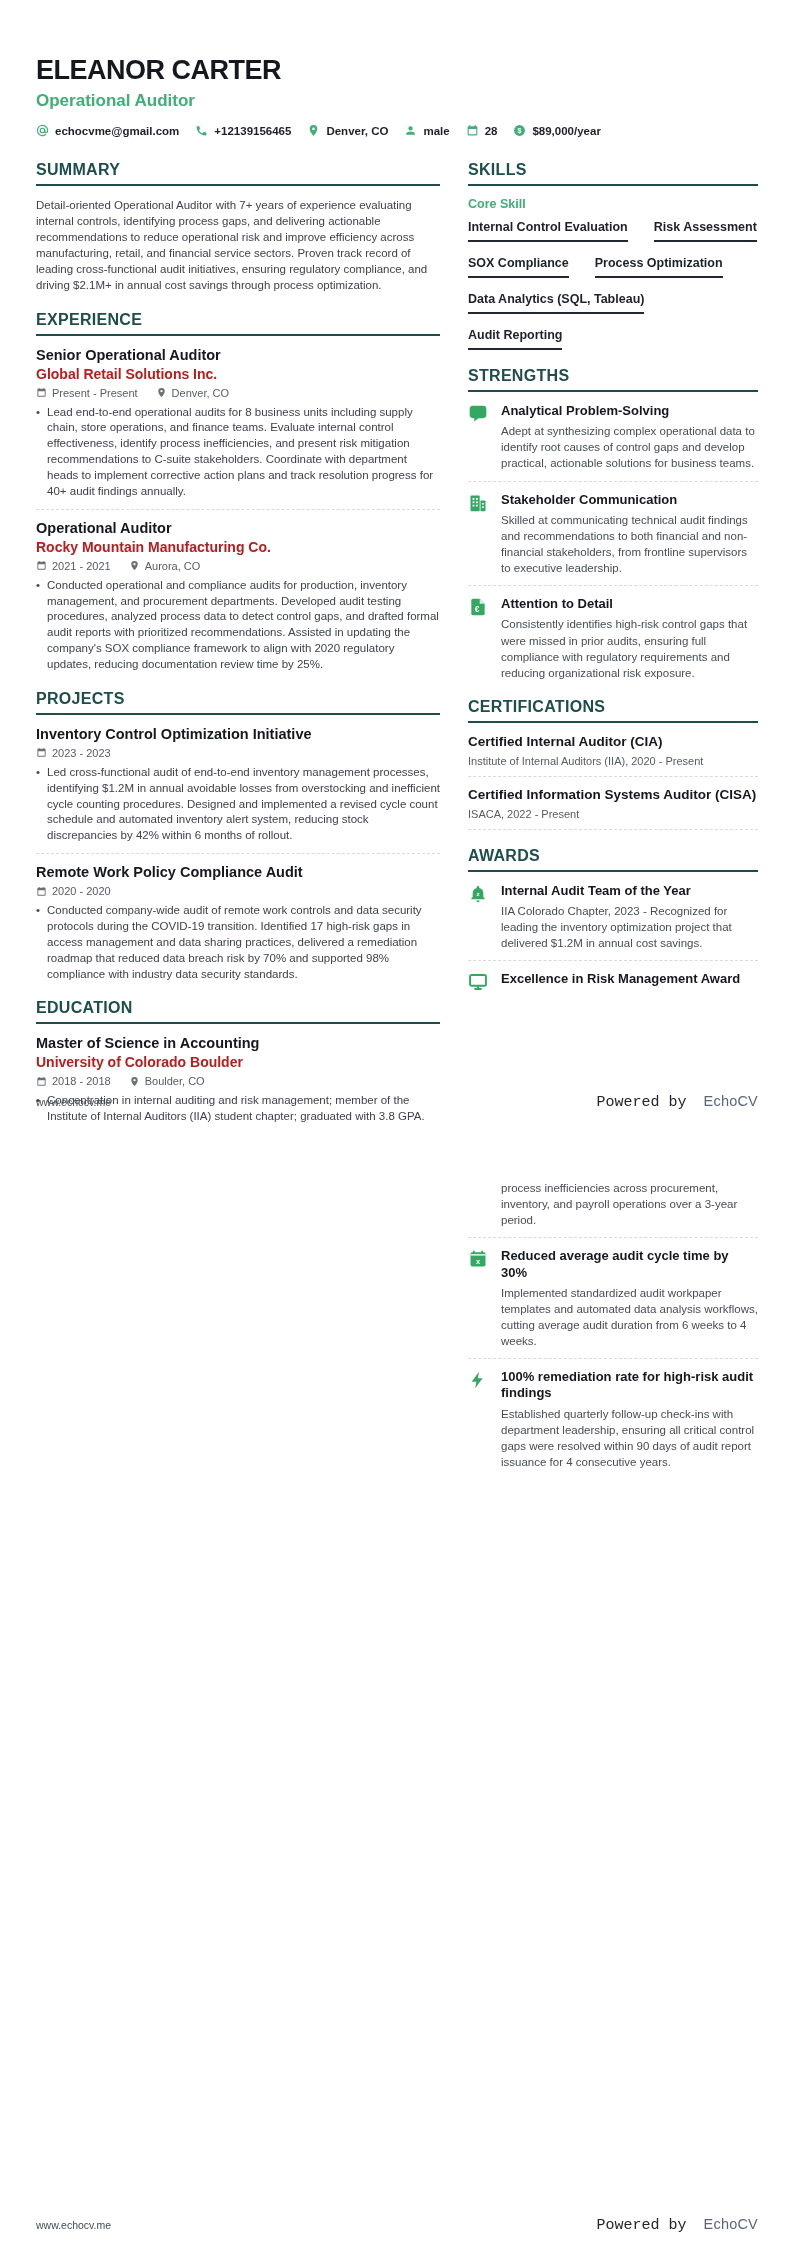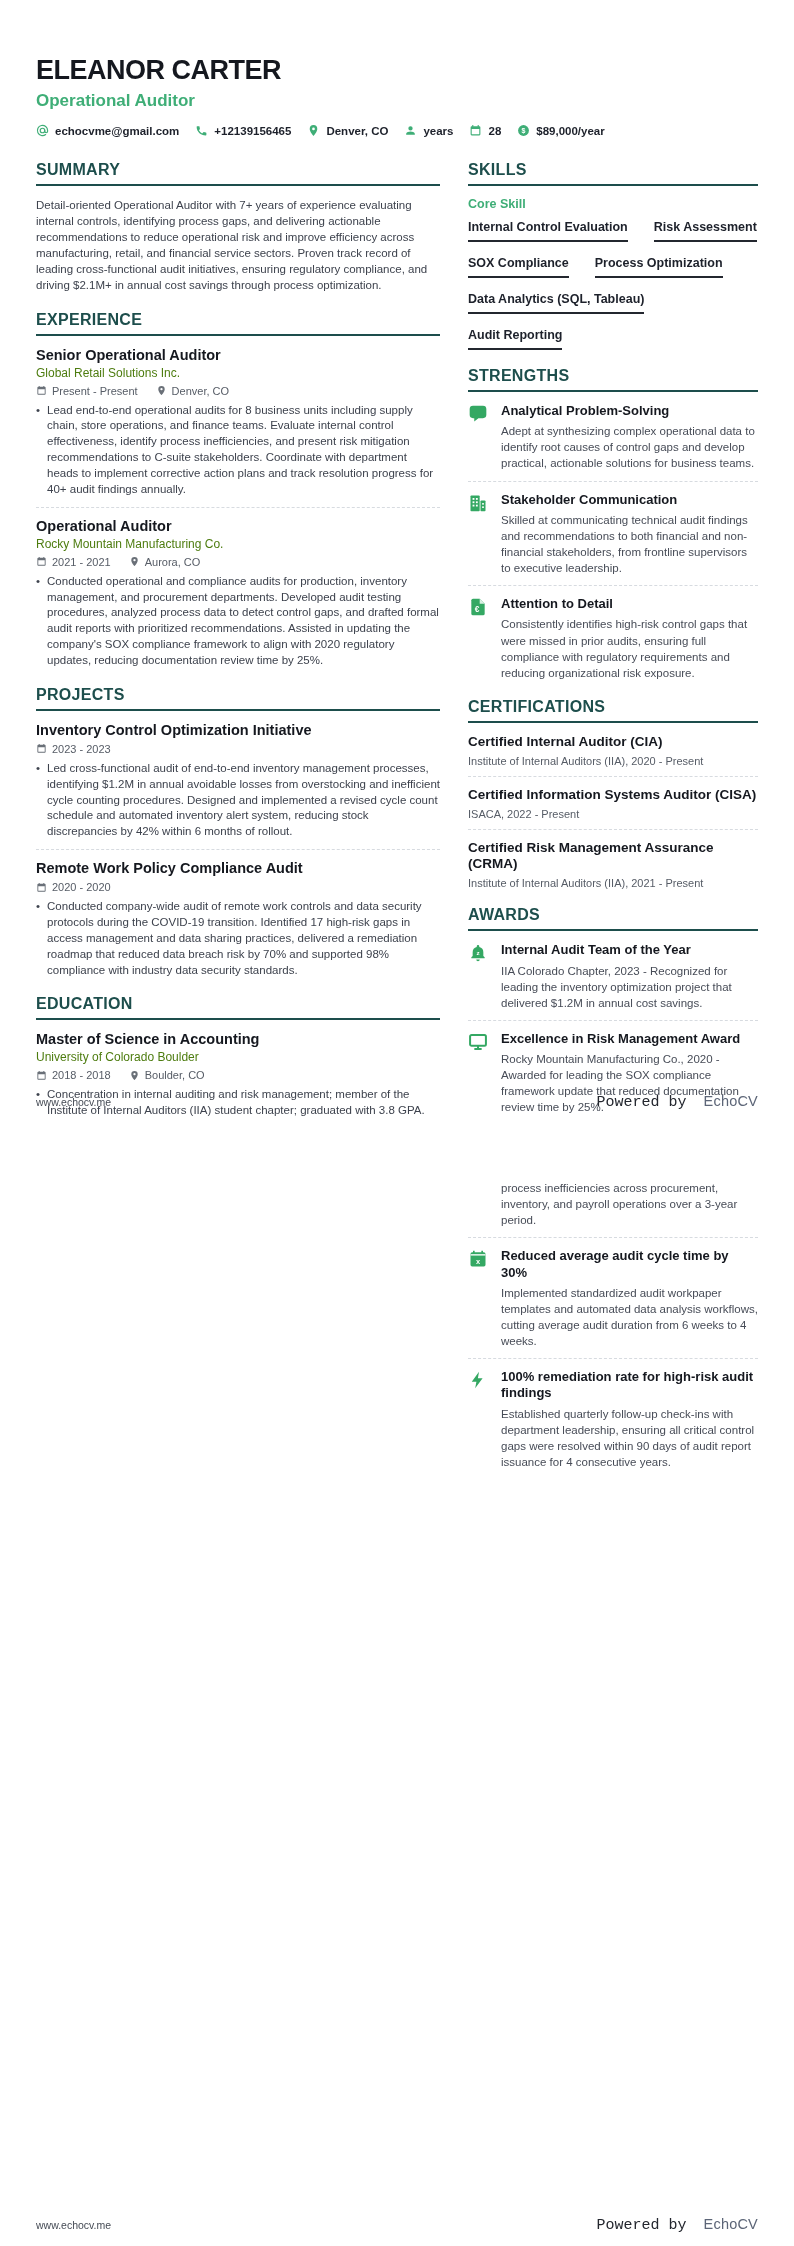--- a/index.html
+++ b/index.html
@@ -22,21 +22,21 @@
   .col-right { flex:1; min-width:0; }
   .page2 .columns { padding-top:57px; }
 
   
   .section { margin-bottom:17px; }
   .sec-head { font-size:16px; font-weight:800; letter-spacing:0.3px; color:#1d4e4c;
               padding-bottom:5px; border-bottom:2.5px solid #1d4e4c; margin-bottom:11px; }
   .para { font-size:11.5px; line-height:1.4; color:#3d424d; }
 
   .item-title { font-size:14.5px; font-weight:800; color:#15181f; }
-  .item-org   { font-size:12px; font-weight:400; color:#4d7c0f; margin-top:3px; }
+  .item-org   { font-size:14px; font-weight:700; color:#b91c1c; margin-top:3px; }
   .meta-row { display:flex; align-items:center; gap:18px; margin-top:5px; }
   .meta { display:flex; align-items:center; gap:5px; font-size:11px; color:#565c66; }
   .micon { width:11px; height:11px; flex:none; display:block; }
   .bullet-row { display:flex; gap:7px; margin-top:6px; }
   .bullet-dot { font-size:11.5px; color:#3d424d; line-height:1.38; }
   .bullet-text { font-size:11.5px; line-height:1.38; color:#3d424d; }
   .divider { border-top:1px dashed #d7dbe0; margin:9px 0 10px 0; }
 
   
   .icon-item { display:flex; gap:13px; }
@@ -91,21 +91,21 @@
         <div class="contact-item">
           <svg class="cicon" viewBox="0 0 24 24">
               <path fill="#3fae77" d="M12 2a7 7 0 0 0-7 7c0 5.25 7 13 7 13s7-7.75 7-13a7 7 0 0 0-7-7zm0 9.5A2.5 2.5 0 1 1 14.5 9 2.5 2.5 0 0 1 12 11.5z"></path>
             </svg>
           <span>Denver, CO</span>
         </div>
         <div class="contact-item">
           <svg class="cicon" viewBox="0 0 24 24">
               <path fill="#3fae77" d="M12 12a4 4 0 1 0-4-4 4 4 0 0 0 4 4zm0 2c-2.67 0-8 1.34-8 4v2h16v-2c0-2.66-5.33-4-8-4z"></path>
             </svg>
-          <span>years</span>
+          <span>male</span>
         </div>
         <div class="contact-item">
           <svg class="cicon" viewBox="0 0 24 24">
               <path fill="#3fae77" d="M19 4h-1V2h-2v2H8V2H6v2H5a2 2 0 0 0-2 2v13a2 2 0 0 0 2 2h14a2 2 0 0 0 2-2V6a2 2 0 0 0-2-2zm0 15H5V9h14z"></path>
             </svg>
           <span>28</span>
         </div>
         <div class="contact-item">
           <svg class="cicon" viewBox="0 0 24 24">
               <circle cx="12" cy="12" r="10" fill="#3fae77"></circle>
@@ -317,24 +317,20 @@
           <div>
             <div class="cert-title">Certified Internal Auditor (CIA)</div>
             <div class="cert-issuer">Institute of Internal Auditors (IIA), 2020 - Present</div>
           </div>
           <div class="divider"></div>
           <div>
             <div class="cert-title">Certified Information Systems Auditor (CISA)</div>
             <div class="cert-issuer">ISACA, 2022 - Present</div>
           </div>
           <div class="divider"></div>
-          <div>
-            <div class="cert-title">Certified Risk Management Assurance (CRMA)</div>
-            <div class="cert-issuer">Institute of Internal Auditors (IIA), 2021 - Present</div>
-          </div>
         </div>
 
         <div class="section">
           <div class="sec-head">AWARDS</div>
 
           <div class="icon-item">
             <svg class="iibox" viewBox="0 0 24 24">
                 <path fill="#34a863" d="M12 22a2.1 2.1 0 0 0 2.1-2.1H9.9A2.1 2.1 0 0 0 12 22zm6.4-6.4V11a6.4 6.4 0 0 0-4.9-6.2V4a1.5 1.5 0 0 0-3 0v.8A6.4 6.4 0 0 0 5.6 11v4.6L4 17.2v1.2h16v-1.2z"></path>
                 <text x="12" y="14" text-anchor="middle" font-size="7.5" font-weight="bold" fill="#ffffff" font-family="Liberation Sans, sans-serif">z</text>
               </svg>
@@ -345,21 +341,20 @@
           </div>
           <div class="divider"></div>
 
           <div class="icon-item">
             <svg class="iibox" viewBox="0 0 24 24">
                 <rect x="2.5" y="3.5" width="19" height="13" rx="1.8" fill="none" stroke="#34a863" stroke-width="2.4"></rect>
                 <path d="M8.5 20.5h7M12 17v3.5" stroke="#34a863" stroke-width="2.4" stroke-linecap="round"></path>
               </svg>
             <div>
               <div class="ii-title">Excellence in Risk Management Award</div>
-              <div class="ii-desc">Rocky Mountain Manufacturing Co., 2020 - Awarded for leading the SOX compliance framework update that reduced documentation review time by 25%.</div>
             </div>
           </div>
         </div>
 
       </div>
     </div>
 
     <div class="page-footer">
       <span class="footer-url">www.echocv.me</span>
       <span class="powered">

